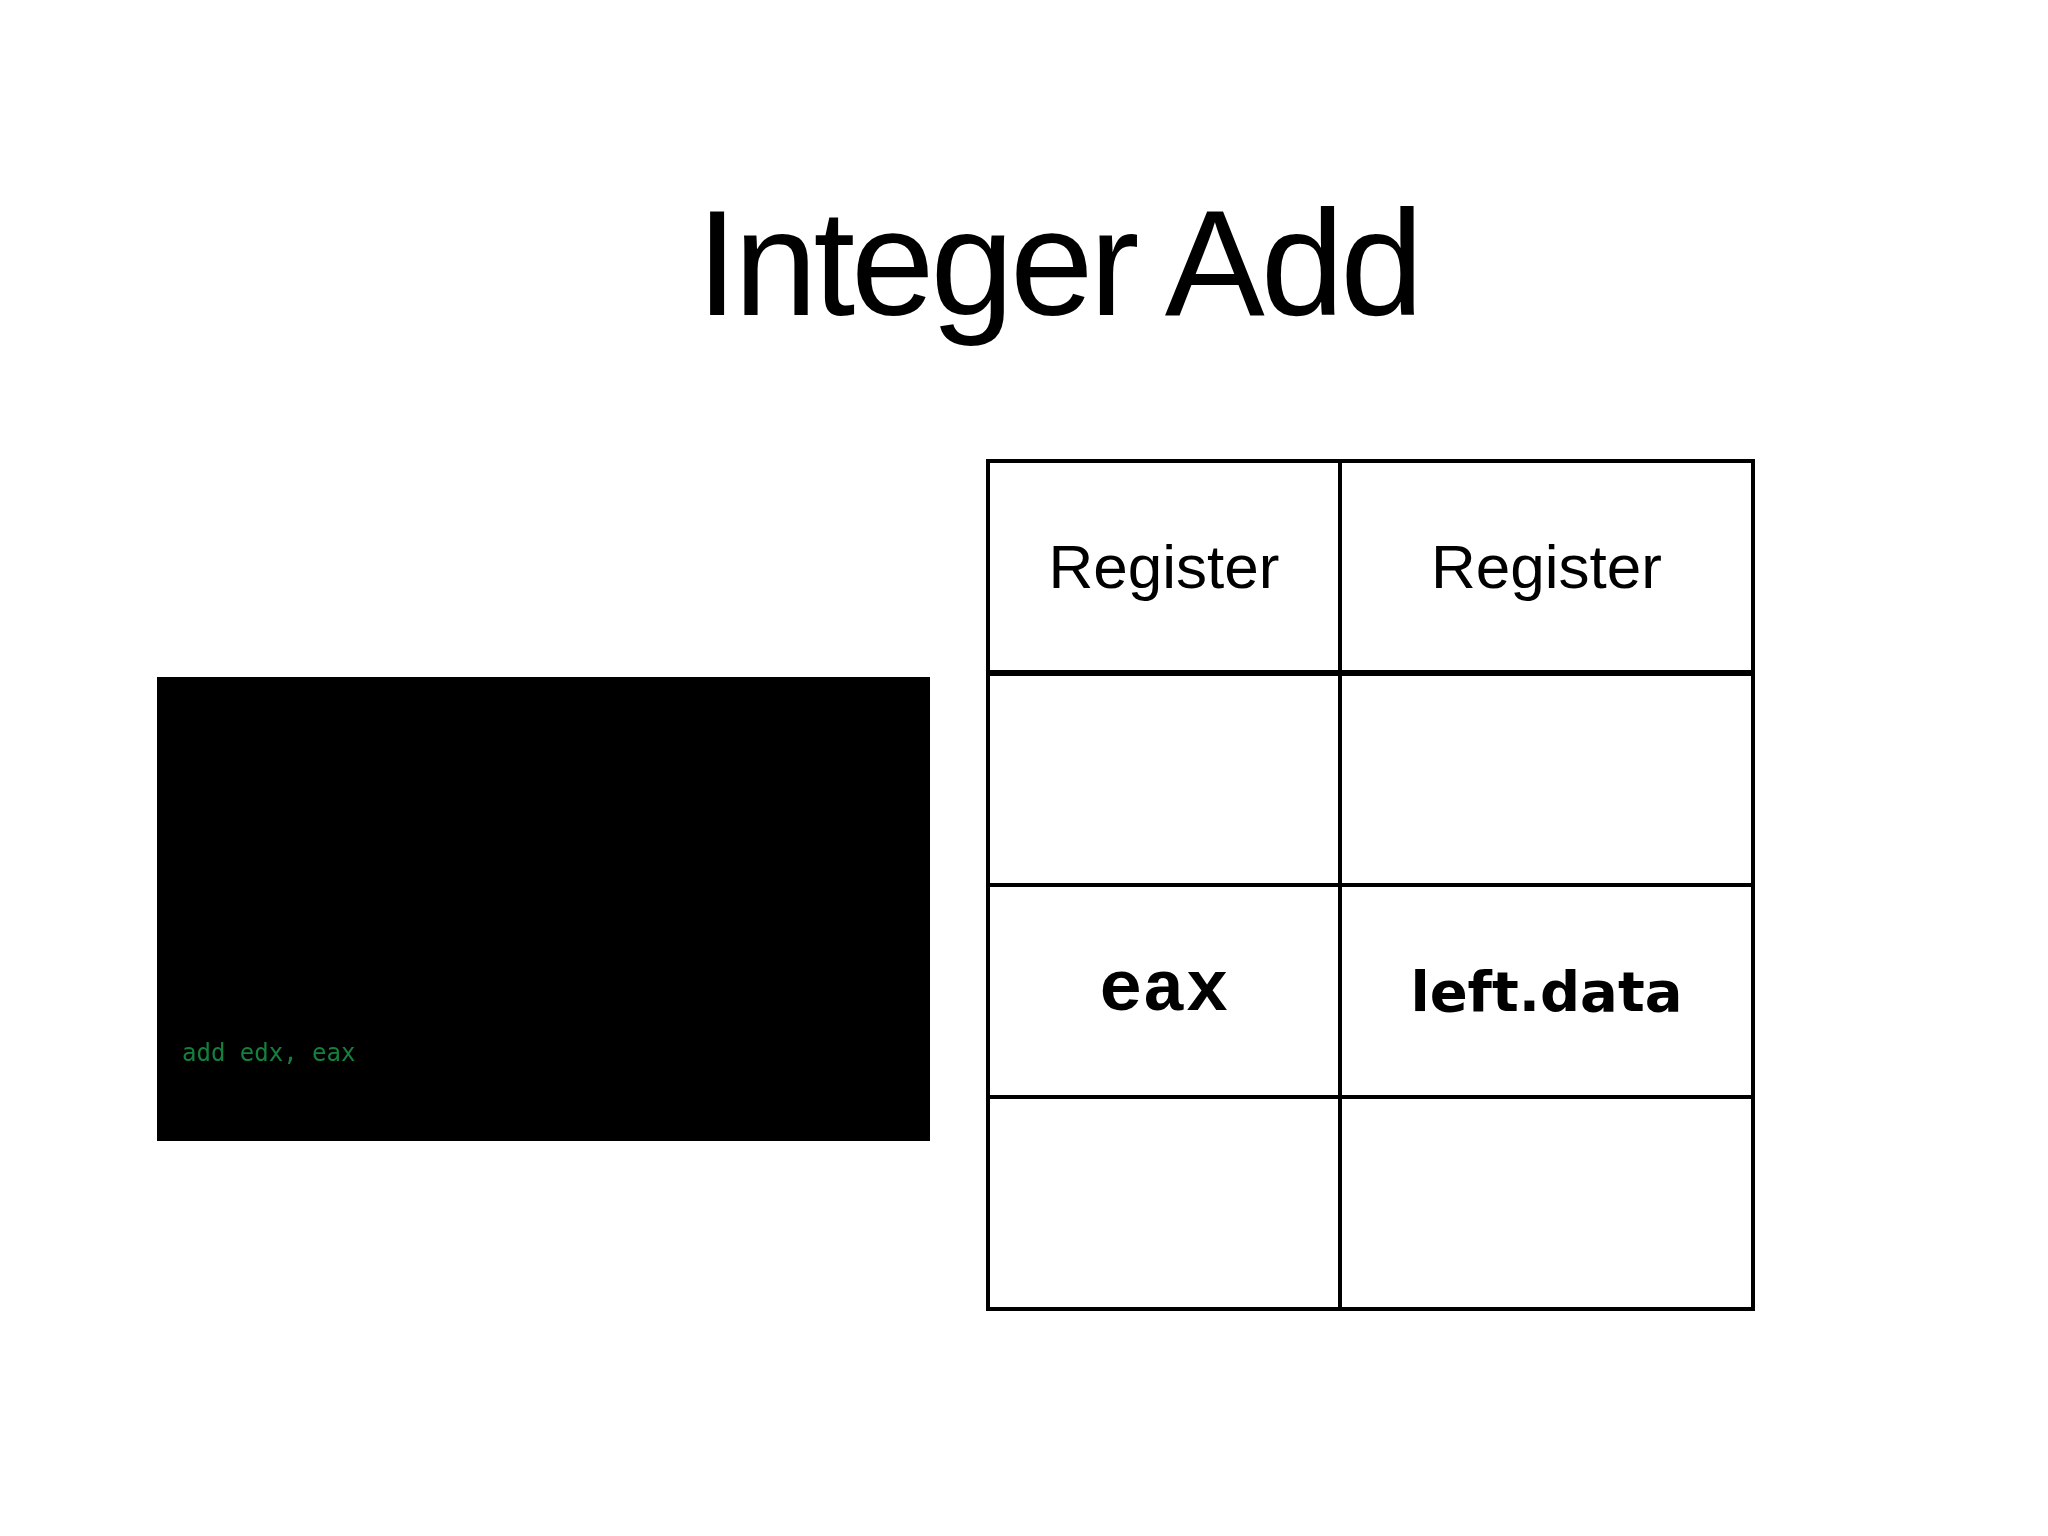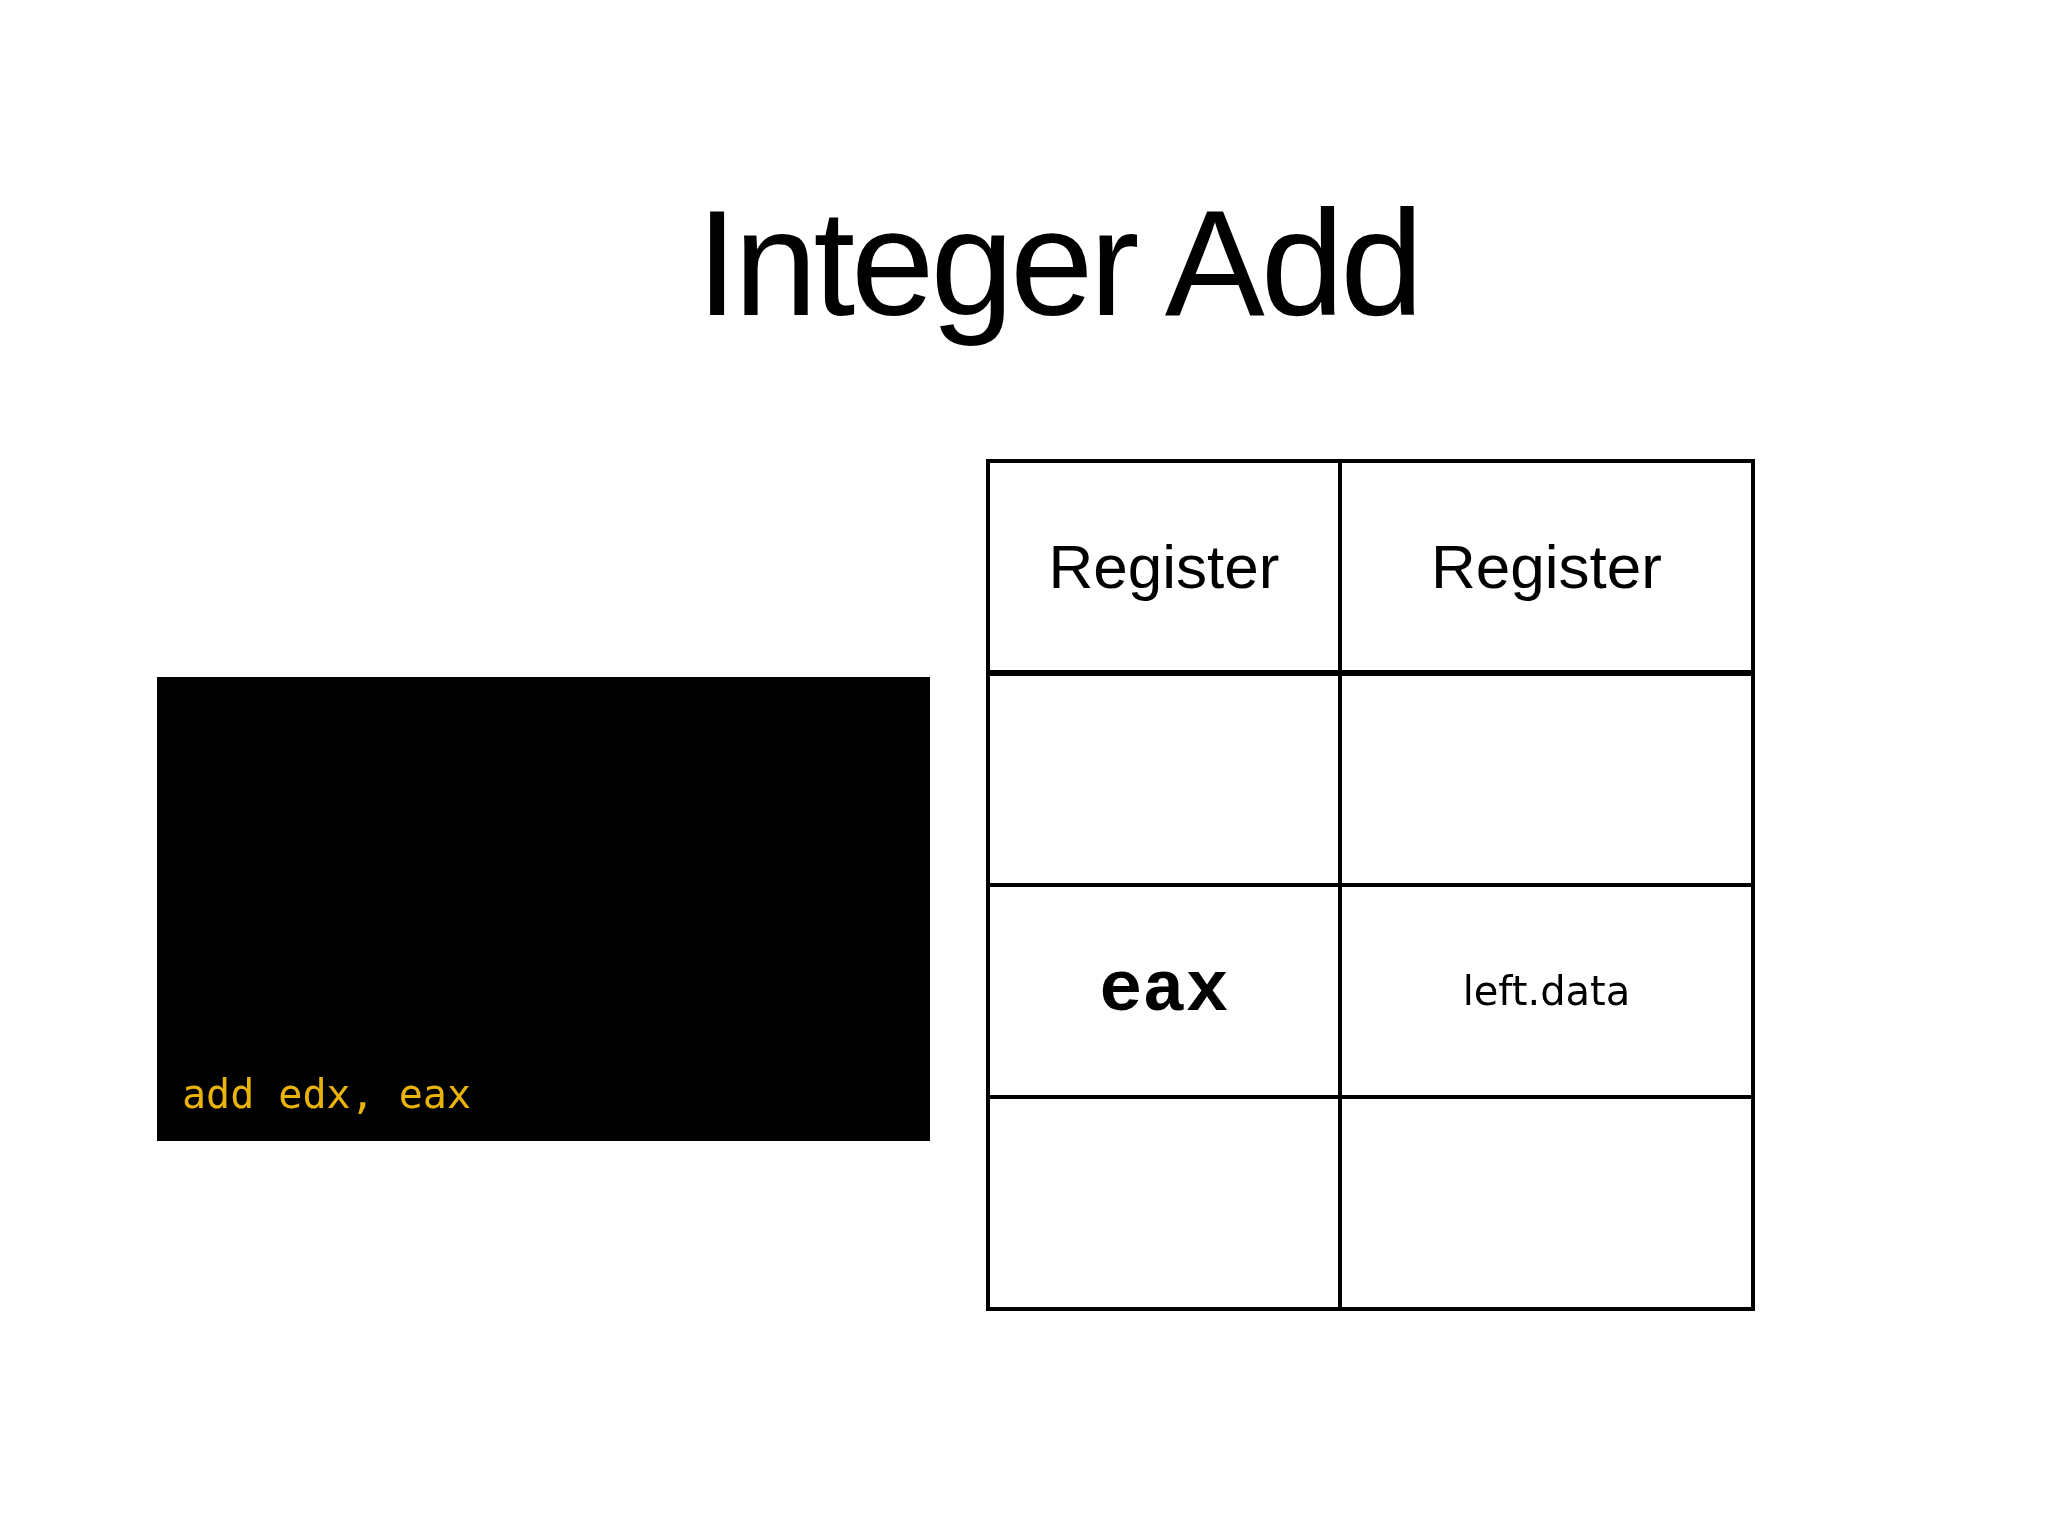--- a/index.html
+++ b/index.html
@@ -35,25 +35,24 @@
     top: 653px;
     width: 773px;
     height: 464px;
     background: #000000;
   }
   .code-line {
     position: absolute;
     left: 13px;
     top: 350px;
     font-family: "DejaVu Sans Mono", monospace;
-    font-size: 40px;
+    font-size: 24px;
     line-height: 1.2;
-    color: #eab308;
+    color: #15803d;
     white-space: pre;
-    margin-top: 31px;
   }
   table.reg-table {
     position: absolute;
     left: 962px;
     top: 435px;
     width: 769px;
     height: 852px;
     border-collapse: collapse;
     table-layout: fixed;
   }
@@ -75,22 +74,22 @@
     border-bottom-width: 6px;
   }
   tr.row-body { height: 170px; }
   td.cell-register {
     font-family: Liberation Mono, monospace;
     font-size: 72px;
     font-weight: 700;
   }
   td.cell-variable {
     font-family: "DejaVu Sans", sans-serif;
-    font-size: 40px;
-    font-weight: 400;
+    font-size: 56px;
+    font-weight: 700;
   }
 </style>
 </head>
 <body>
 
 <div class="slide">
 
   <div class="slide-title">Integer Add</div>
 
   <div class="code-block">

